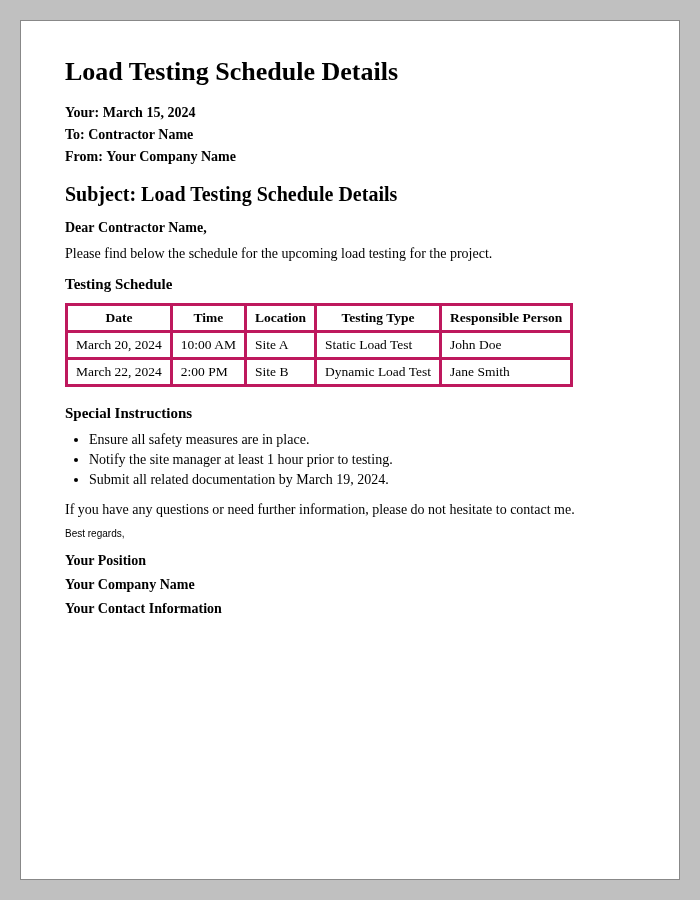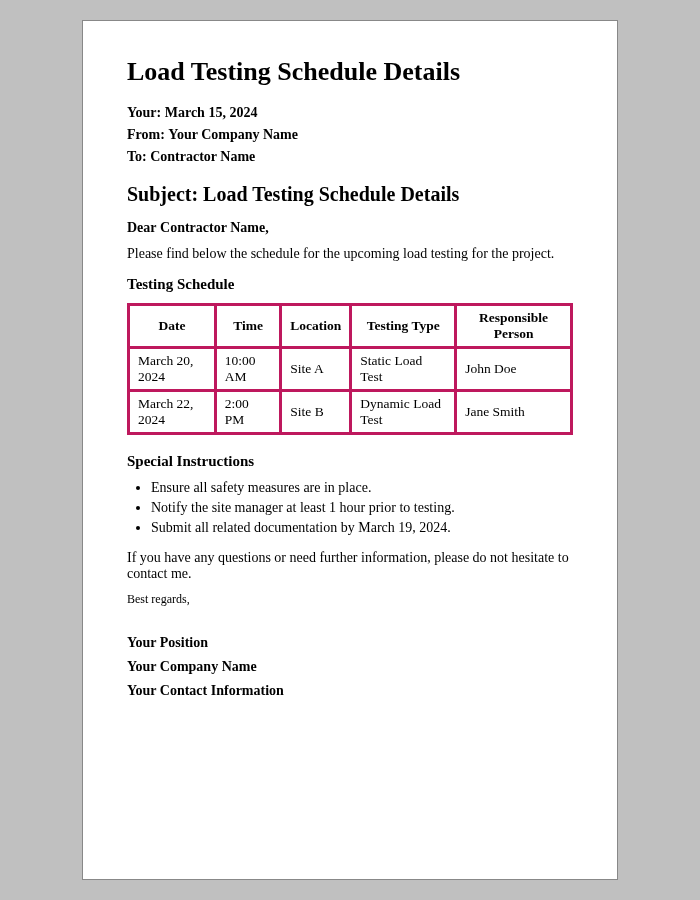--- a/index.html
+++ b/index.html
@@ -13,21 +13,21 @@
       display: flex;
       justify-content: center;
       align-items: flex-start;
       min-height: 900px;
       padding: 20px;
       font-family: "Times New Roman", Times, serif;
     }
 
     .page {
       background: #fff;
-      width: 536px;
+      width: 660px;
       min-height: 860px;
       border: 1px solid #888;
       padding: 36px 44px 40px 44px;
     }
 
     .main-title {
       font-size: 26px;
       font-weight: bold;
       margin-bottom: 18px;
       font-family: "Times New Roman", Times, serif;
@@ -105,47 +105,47 @@
       margin-bottom: 4px;
     }
 
     .closing-para {
       font-size: 14px;
       margin-bottom: 10px;
       font-family: "Times New Roman", Times, serif;
     }
 
     .regards {
-      font-size: 12px;
-      margin-bottom: 24px;
-      font-family: Liberation Serif, serif;
+      font-size: 10px;
+      margin-bottom: 10px;
+      font-family: Liberation Sans, sans-serif;
     }
 
     .signature-block {
       font-size: 14px;
       font-weight: bold;
       line-height: 1.7;
       font-family: "Times New Roman", Times, serif;
     }
   </style>
 </head>
 <body>
 
 <div class="page">
 
   <h1 class="main-title">Load Testing Schedule Details</h1>
 
   <p class="meta-line">
     <span>Your:</span>&nbsp;<span>March 15, 2024</span>
   </p>
   <p class="meta-line">
+    <span>To:</span>&nbsp;<span>Contractor Name</span>
+  </p>
+  <p class="meta-line">
     <span>From:</span>&nbsp;<span>Your Company Name</span>
-  </p>
-  <p class="meta-line">
-    <span>To:</span>&nbsp;<span>Contractor Name</span>
   </p>
 
   <h2 class="subject-heading">
     <span>Subject:</span>&nbsp;<span>Load Testing Schedule Details</span>
   </h2>
 
   <p class="dear-line">
     <span>Dear</span>&nbsp;<span>Contractor Name</span><span>,</span>
   </p>
 

